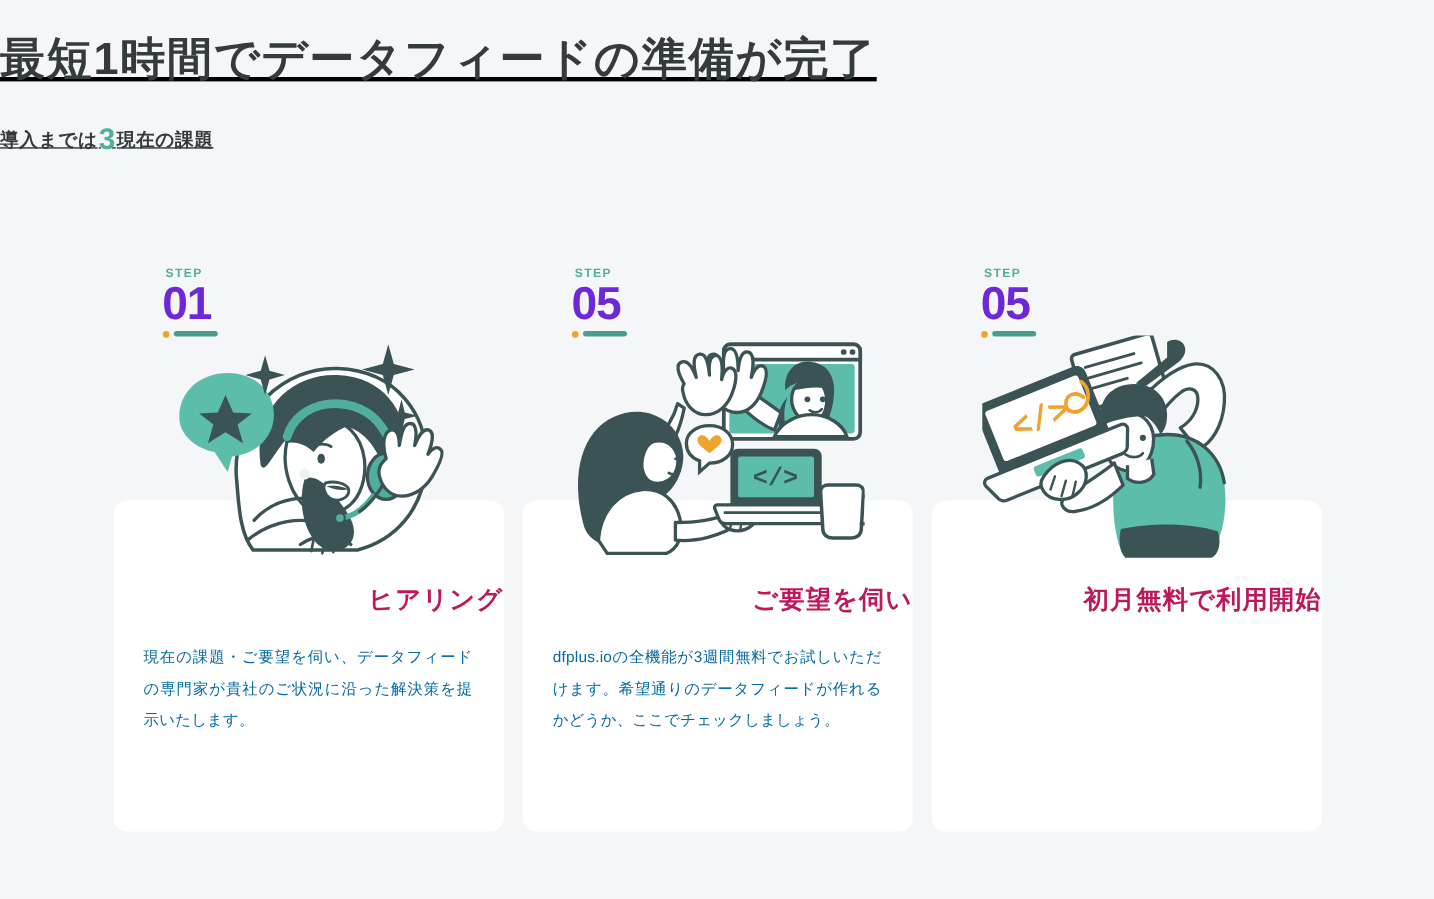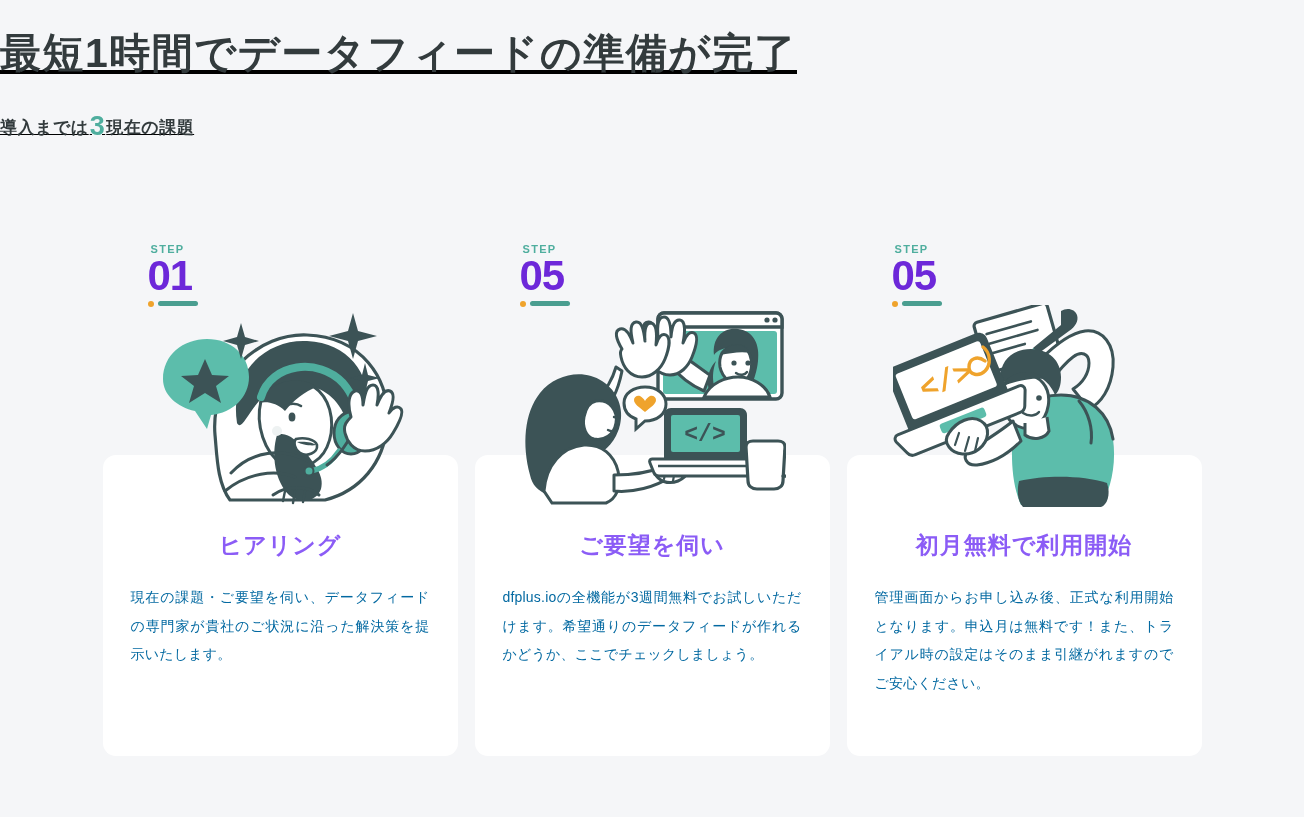--- a/index.html
+++ b/index.html
@@ -74,24 +74,24 @@
   
   .card {
     position:absolute;
     top:212px; left:0;
     width:355px; height:301px;
     background:#ffffff;
     border-radius:13px;
     z-index:1;
   }
   .card-title {
-    text-align:center;
+    text-align:right;
     font-size:23px;
     font-weight:bold;
-    color:#8b5cf6;
+    color:#be185d;
     letter-spacing:1px;
     padding-top:75px;
   }
   .card-body {
     margin:22px 28px 0 28px;
     font-size:14px;
     line-height:2.05;
     color:#0369a1;
     text-align:justify;
     letter-spacing:0.2px;
@@ -281,21 +281,20 @@
         <div class="step-word">STEP</div>
         <div class="step-num">05</div>
         <div class="step-rule">
           <span class="rule-dot"></span>
           <span class="rule-bar"></span>
         </div>
       </div>
 
       <div class="card">
         <div class="card-title">初月無料で利用開始</div>
-        <div class="card-body">管理画面からお申し込み後、正式な利用開始となります。申込月は無料です！また、トライアル時の設定はそのまま引継がれますのでご安心ください。</div>
       </div>
 
       <div class="illus">
         <svg width="262" height="205" viewBox="0 0 262 205">
 
           <g transform="rotate(-16 120 34)">
             <rect x="86" y="8" width="76" height="52" rx="4" fill="#ffffff" stroke="#3c5356" stroke-width="3.2"></rect>
             <path d="M96 22 L142 22 M96 32 L146 32 M96 42 L130 42" stroke="#3c5356" stroke-width="2.6" stroke-linecap="round"></path>
           </g>
 

